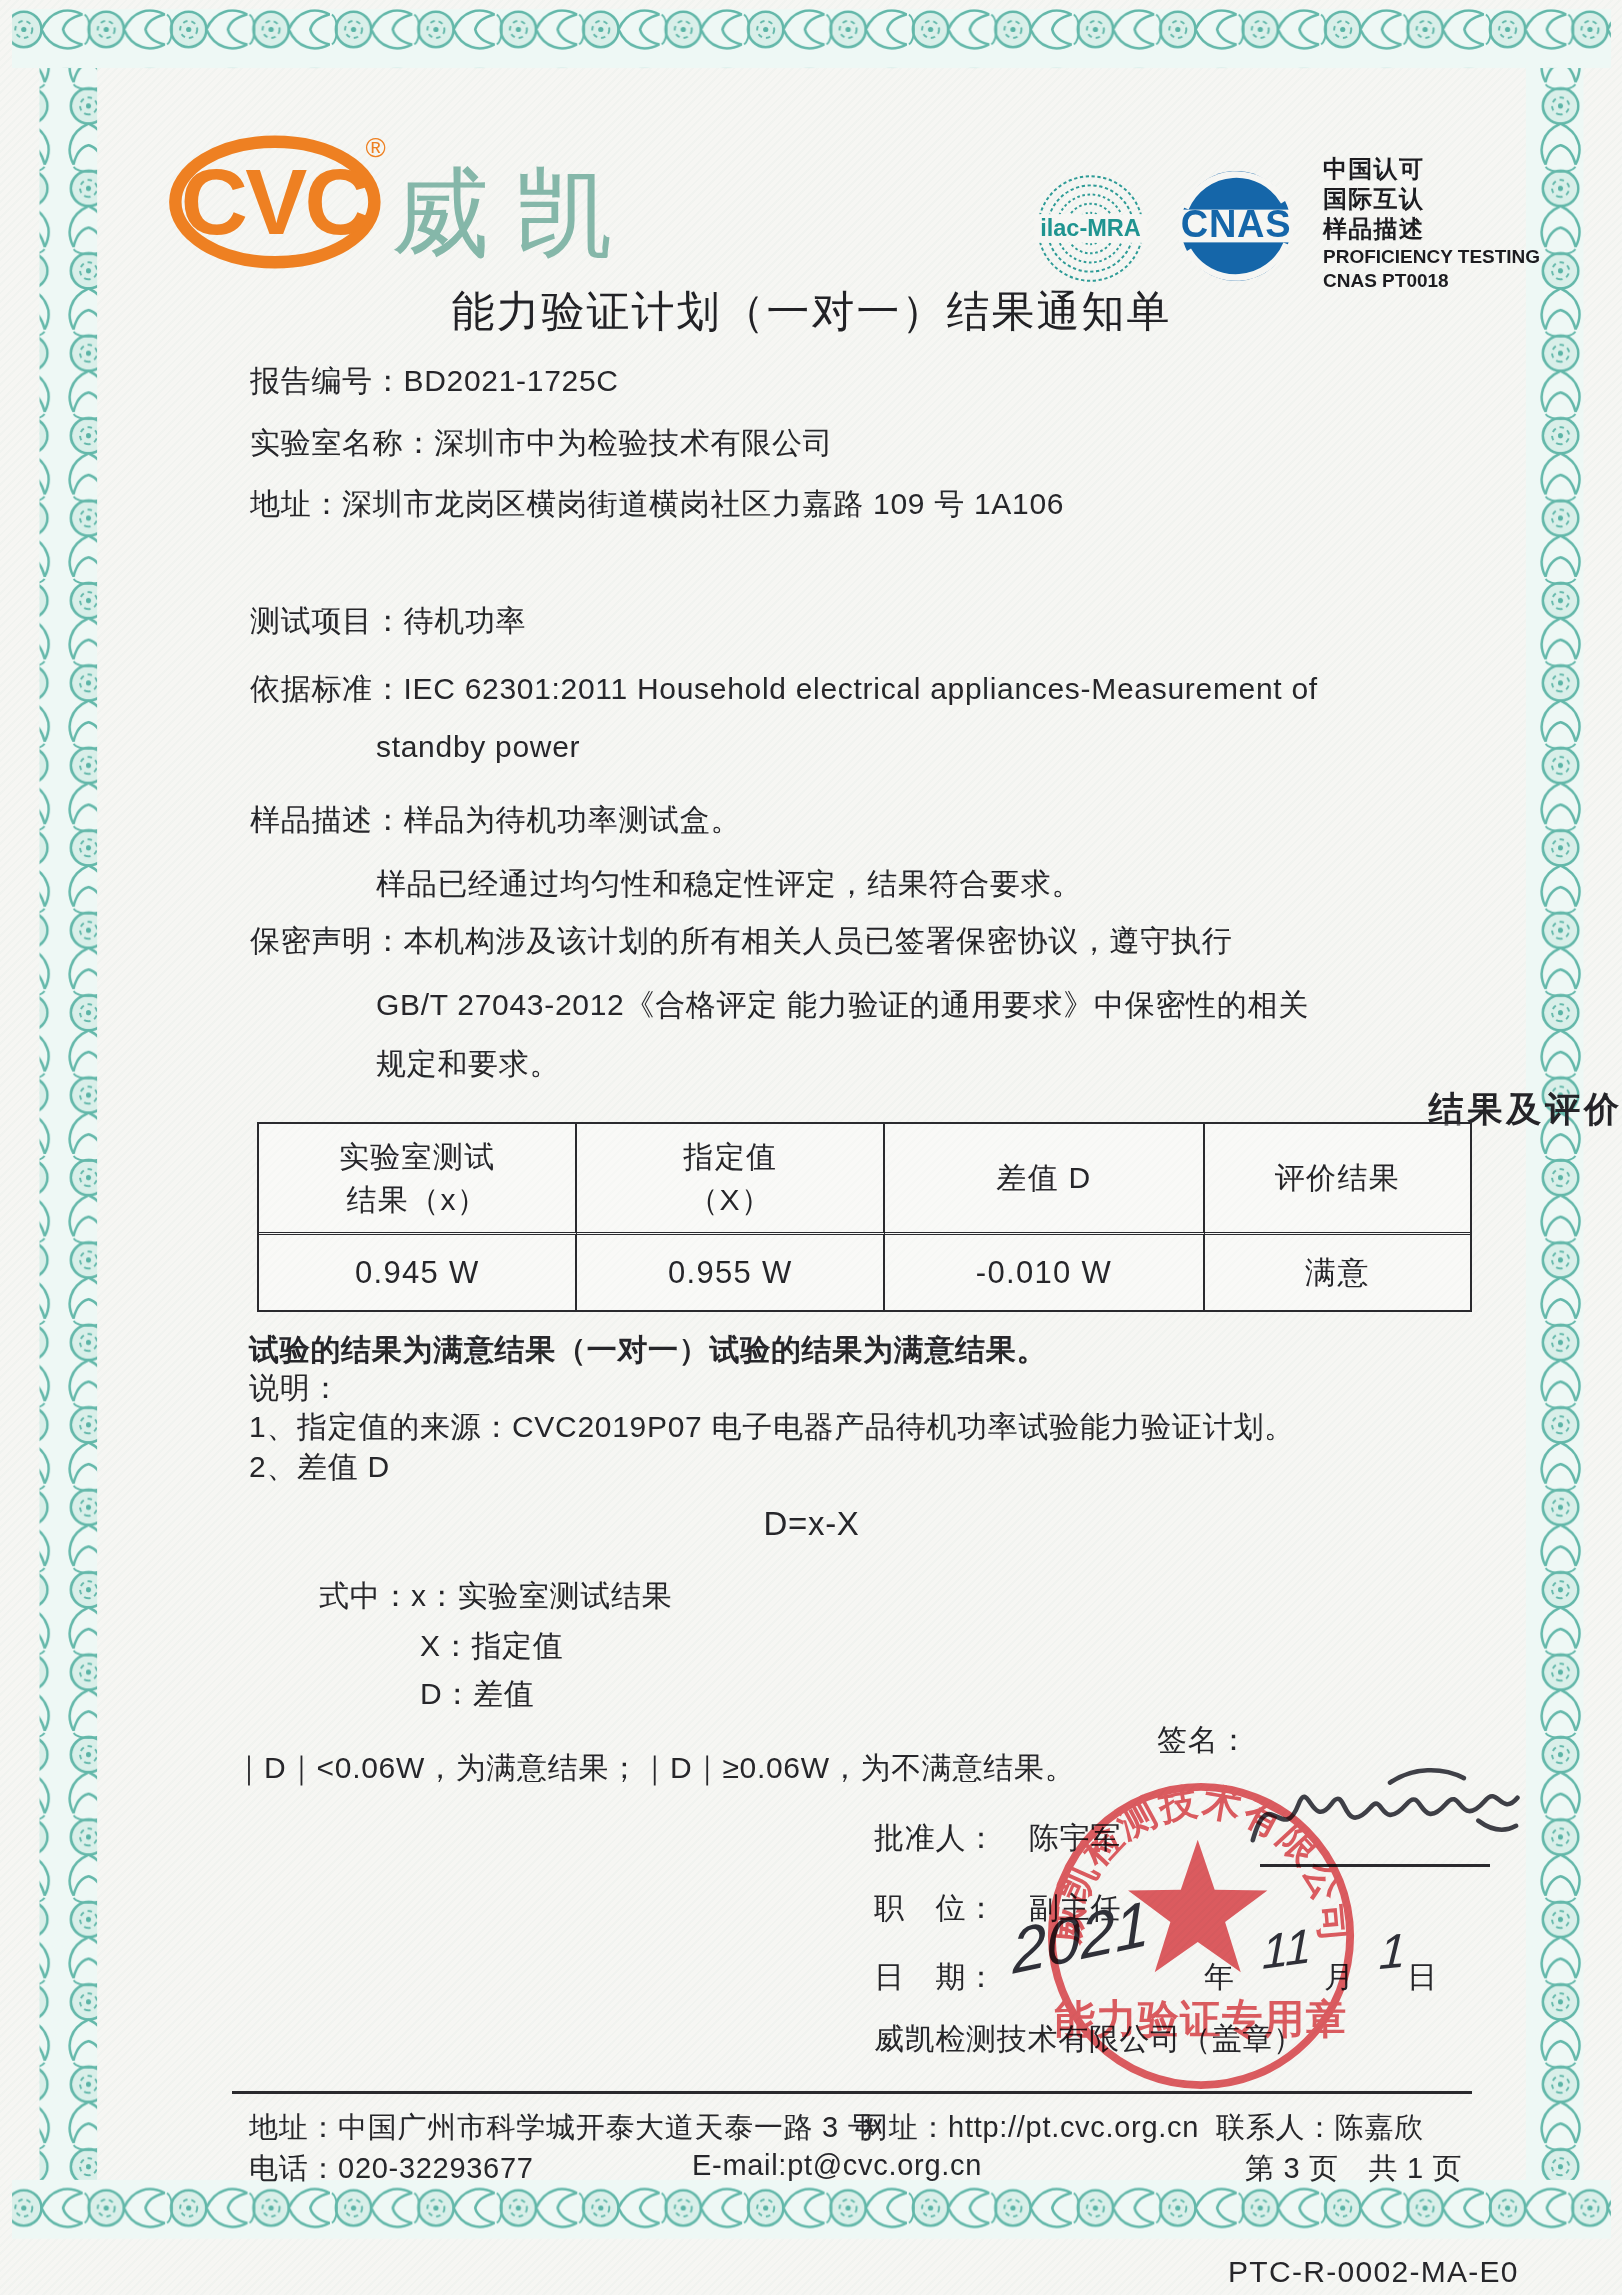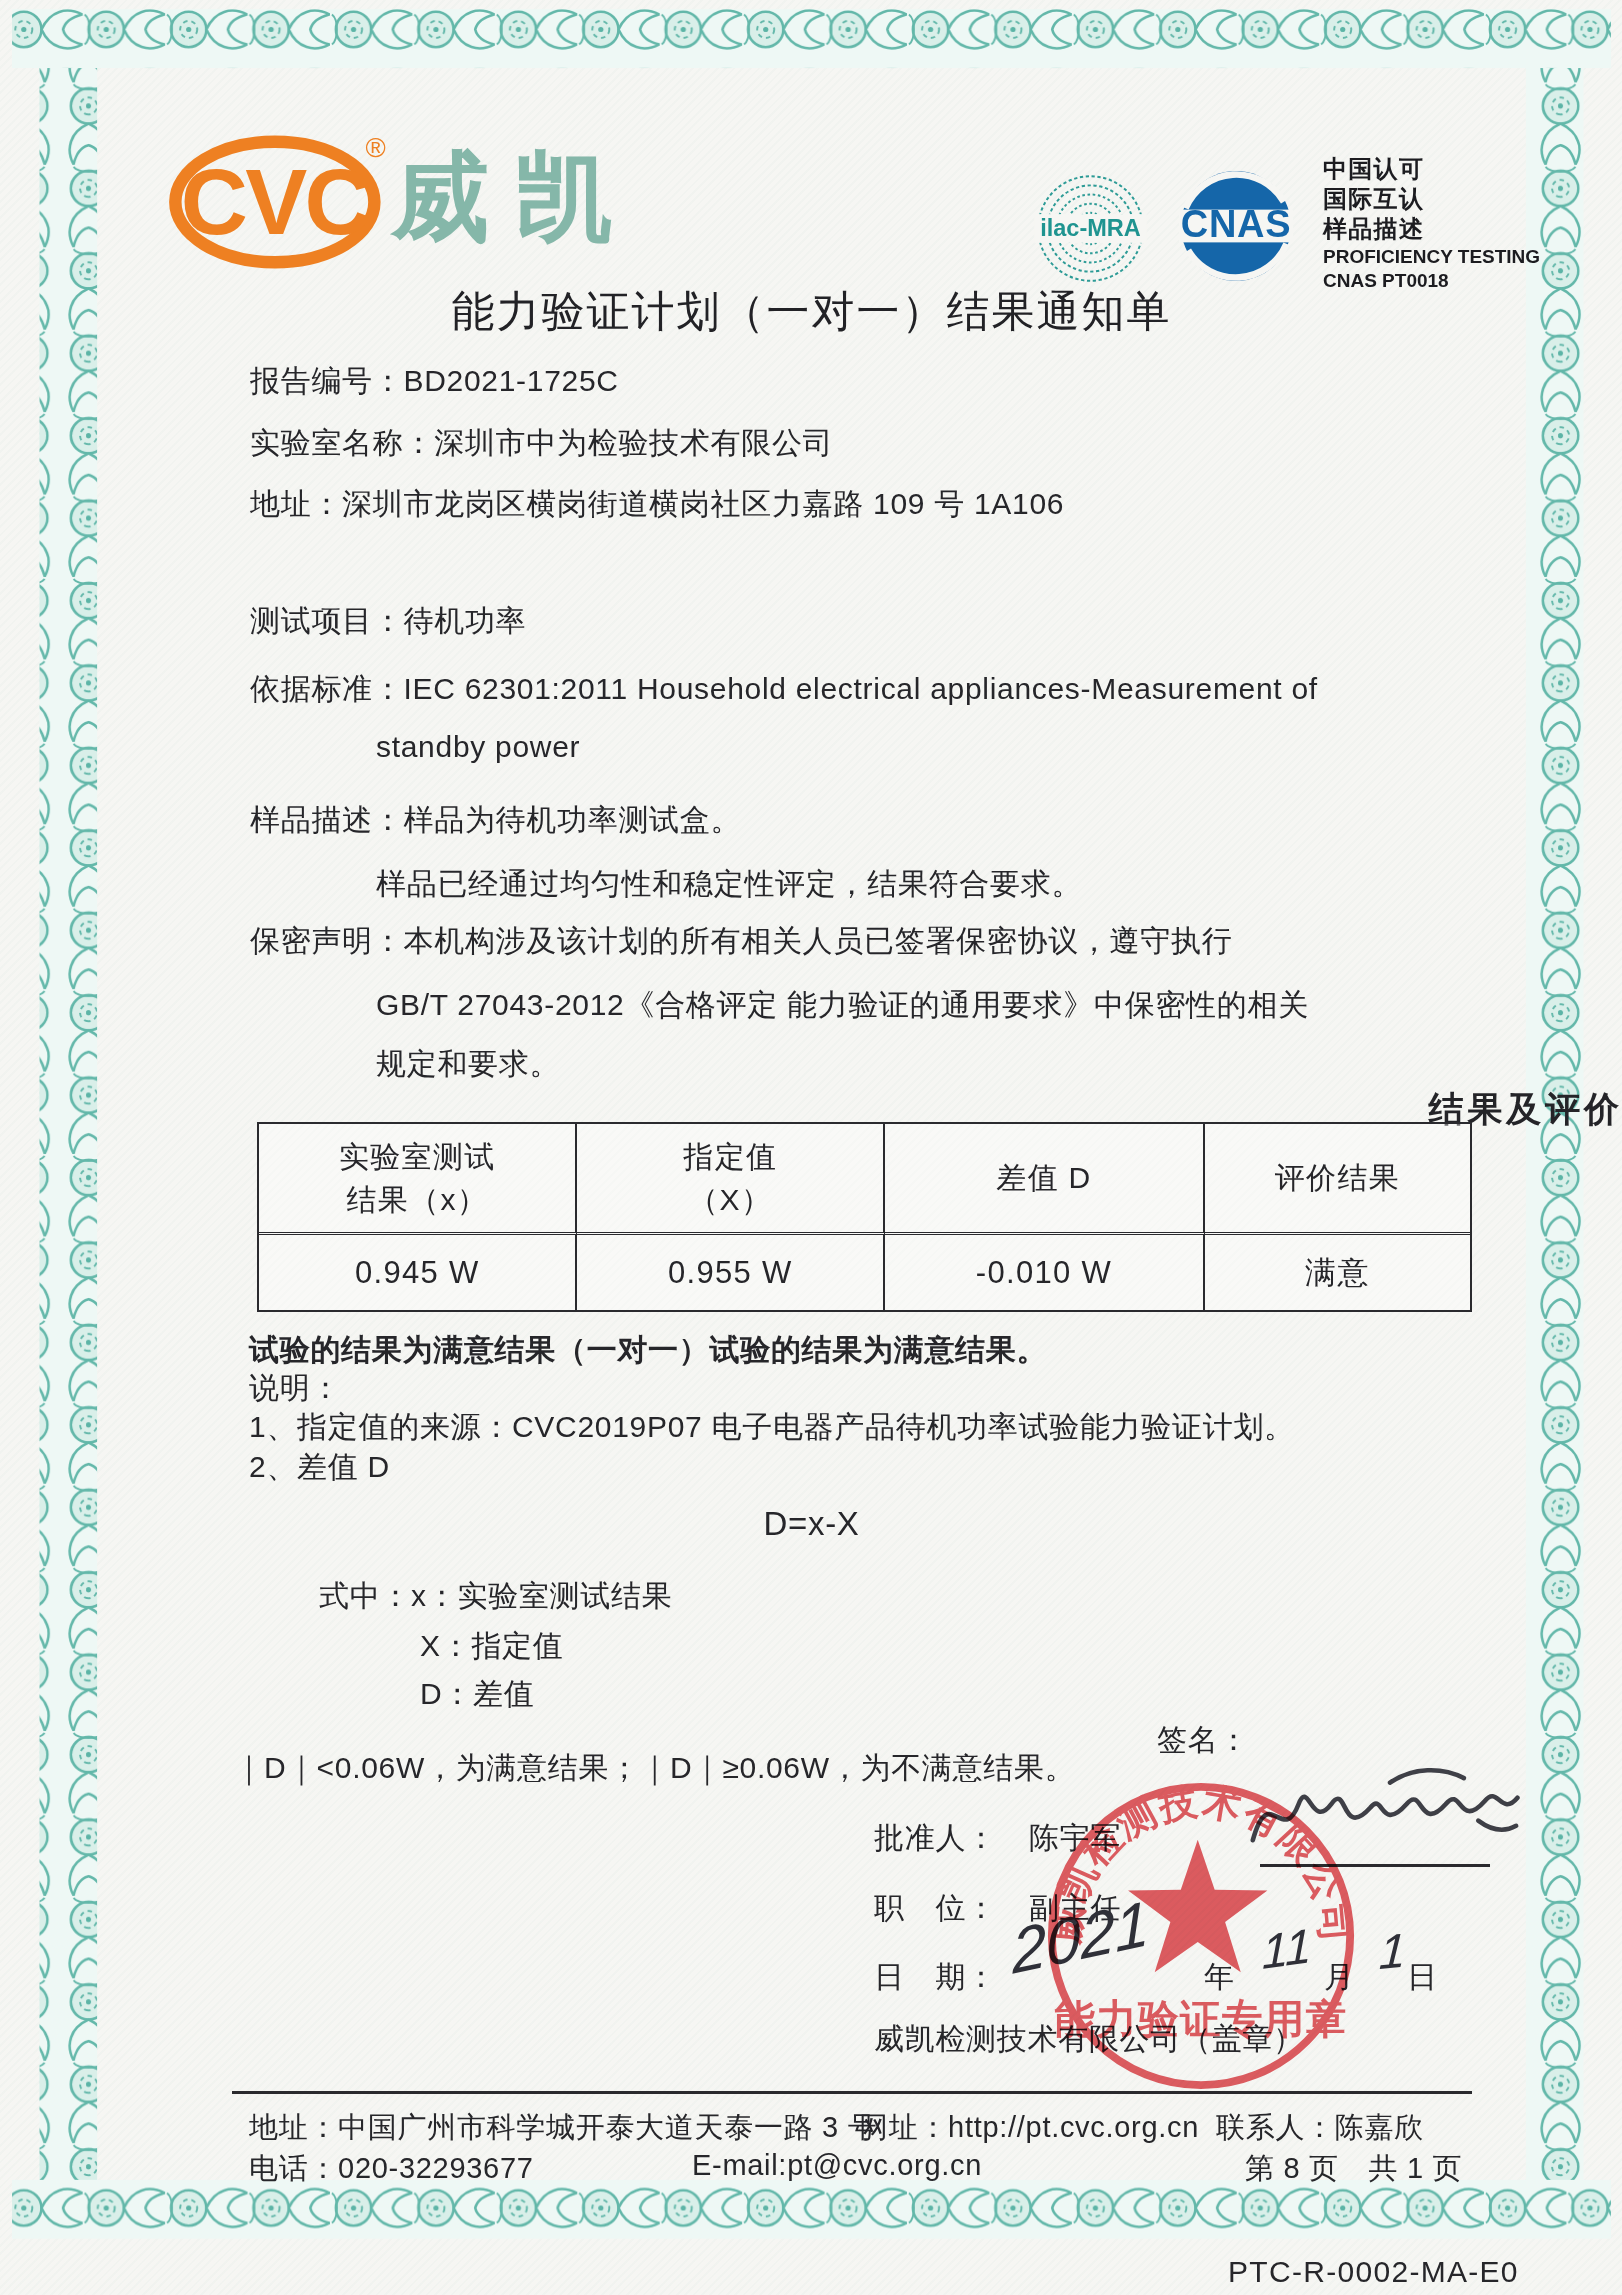--- a/index.html
+++ b/index.html
@@ -16,22 +16,22 @@
   .ln{position:absolute;white-space:nowrap;font-size:30px;letter-spacing:0.7px;color:#26262a;}
   .title{
     position:absolute;left:0;top:283px;width:100%;
     text-align:center;font-size:43px;font-weight:400;letter-spacing:2px;color:#222226;
   }
   .section-title{
     position:absolute;left:0;top:1086px;width:100%;
     text-align:right;font-size:35px;font-weight:600;letter-spacing:3.9px;color:#242428;
   }
   .brand-cn{
-    position:absolute;left:391px;top:148px;
-    font-size:98px;font-weight:700;letter-spacing:26px;color:#85b7a9;line-height:1;
+    position:absolute;left:391px;top:164px;
+    font-size:98px;font-weight:400;letter-spacing:26px;color:#85b7a9;line-height:1;
   }
   .accred{position:absolute;left:1323px;top:157px;line-height:1.0;}
   .accred .cn{font-size:24px;font-weight:700;color:#1c1c20;margin-bottom:5.9px;letter-spacing:1.3px;}
   .accred .en{font-size:19px;font-weight:700;color:#1c1c20;margin-bottom:5.2px;letter-spacing:0;}
   .rtable{
     position:absolute;left:257px;top:1122px;width:1215px;
     display:grid;grid-template-columns:26.3% 25.4% 26.4% 21.9%;
     border:2.6px solid #2a2a2e;box-sizing:border-box;background:rgba(255,255,255,0.35);
   }
   .rtable .th{
@@ -248,18 +248,18 @@
   <div class="ln fline" style="left:859px;top:2108px;">
     <span>网址：</span><span>http://pt.cvc.org.cn</span>
   </div>
   <div class="ln fline" style="left:1216px;top:2108px;">
     <span>联系人：</span><span>陈嘉欣</span>
   </div>
   <div class="ln fline" style="left:249px;top:2149px;">
     <span>电话：</span><span>020-32293677</span>
   </div>
   <div class="ln fline" style="left:692px;top:2149px;">E-mail:pt@cvc.org.cn</div>
-  <div class="ln fline" style="left:1245px;top:2149px;">第 8 页　共 1 页</div>
+  <div class="ln fline" style="left:1245px;top:2149px;">第 3 页　共 1 页</div>
 
   <div class="doccode">PTC-R-0002-MA-E0</div>
 
 </div>
 
 
 </body></html>

